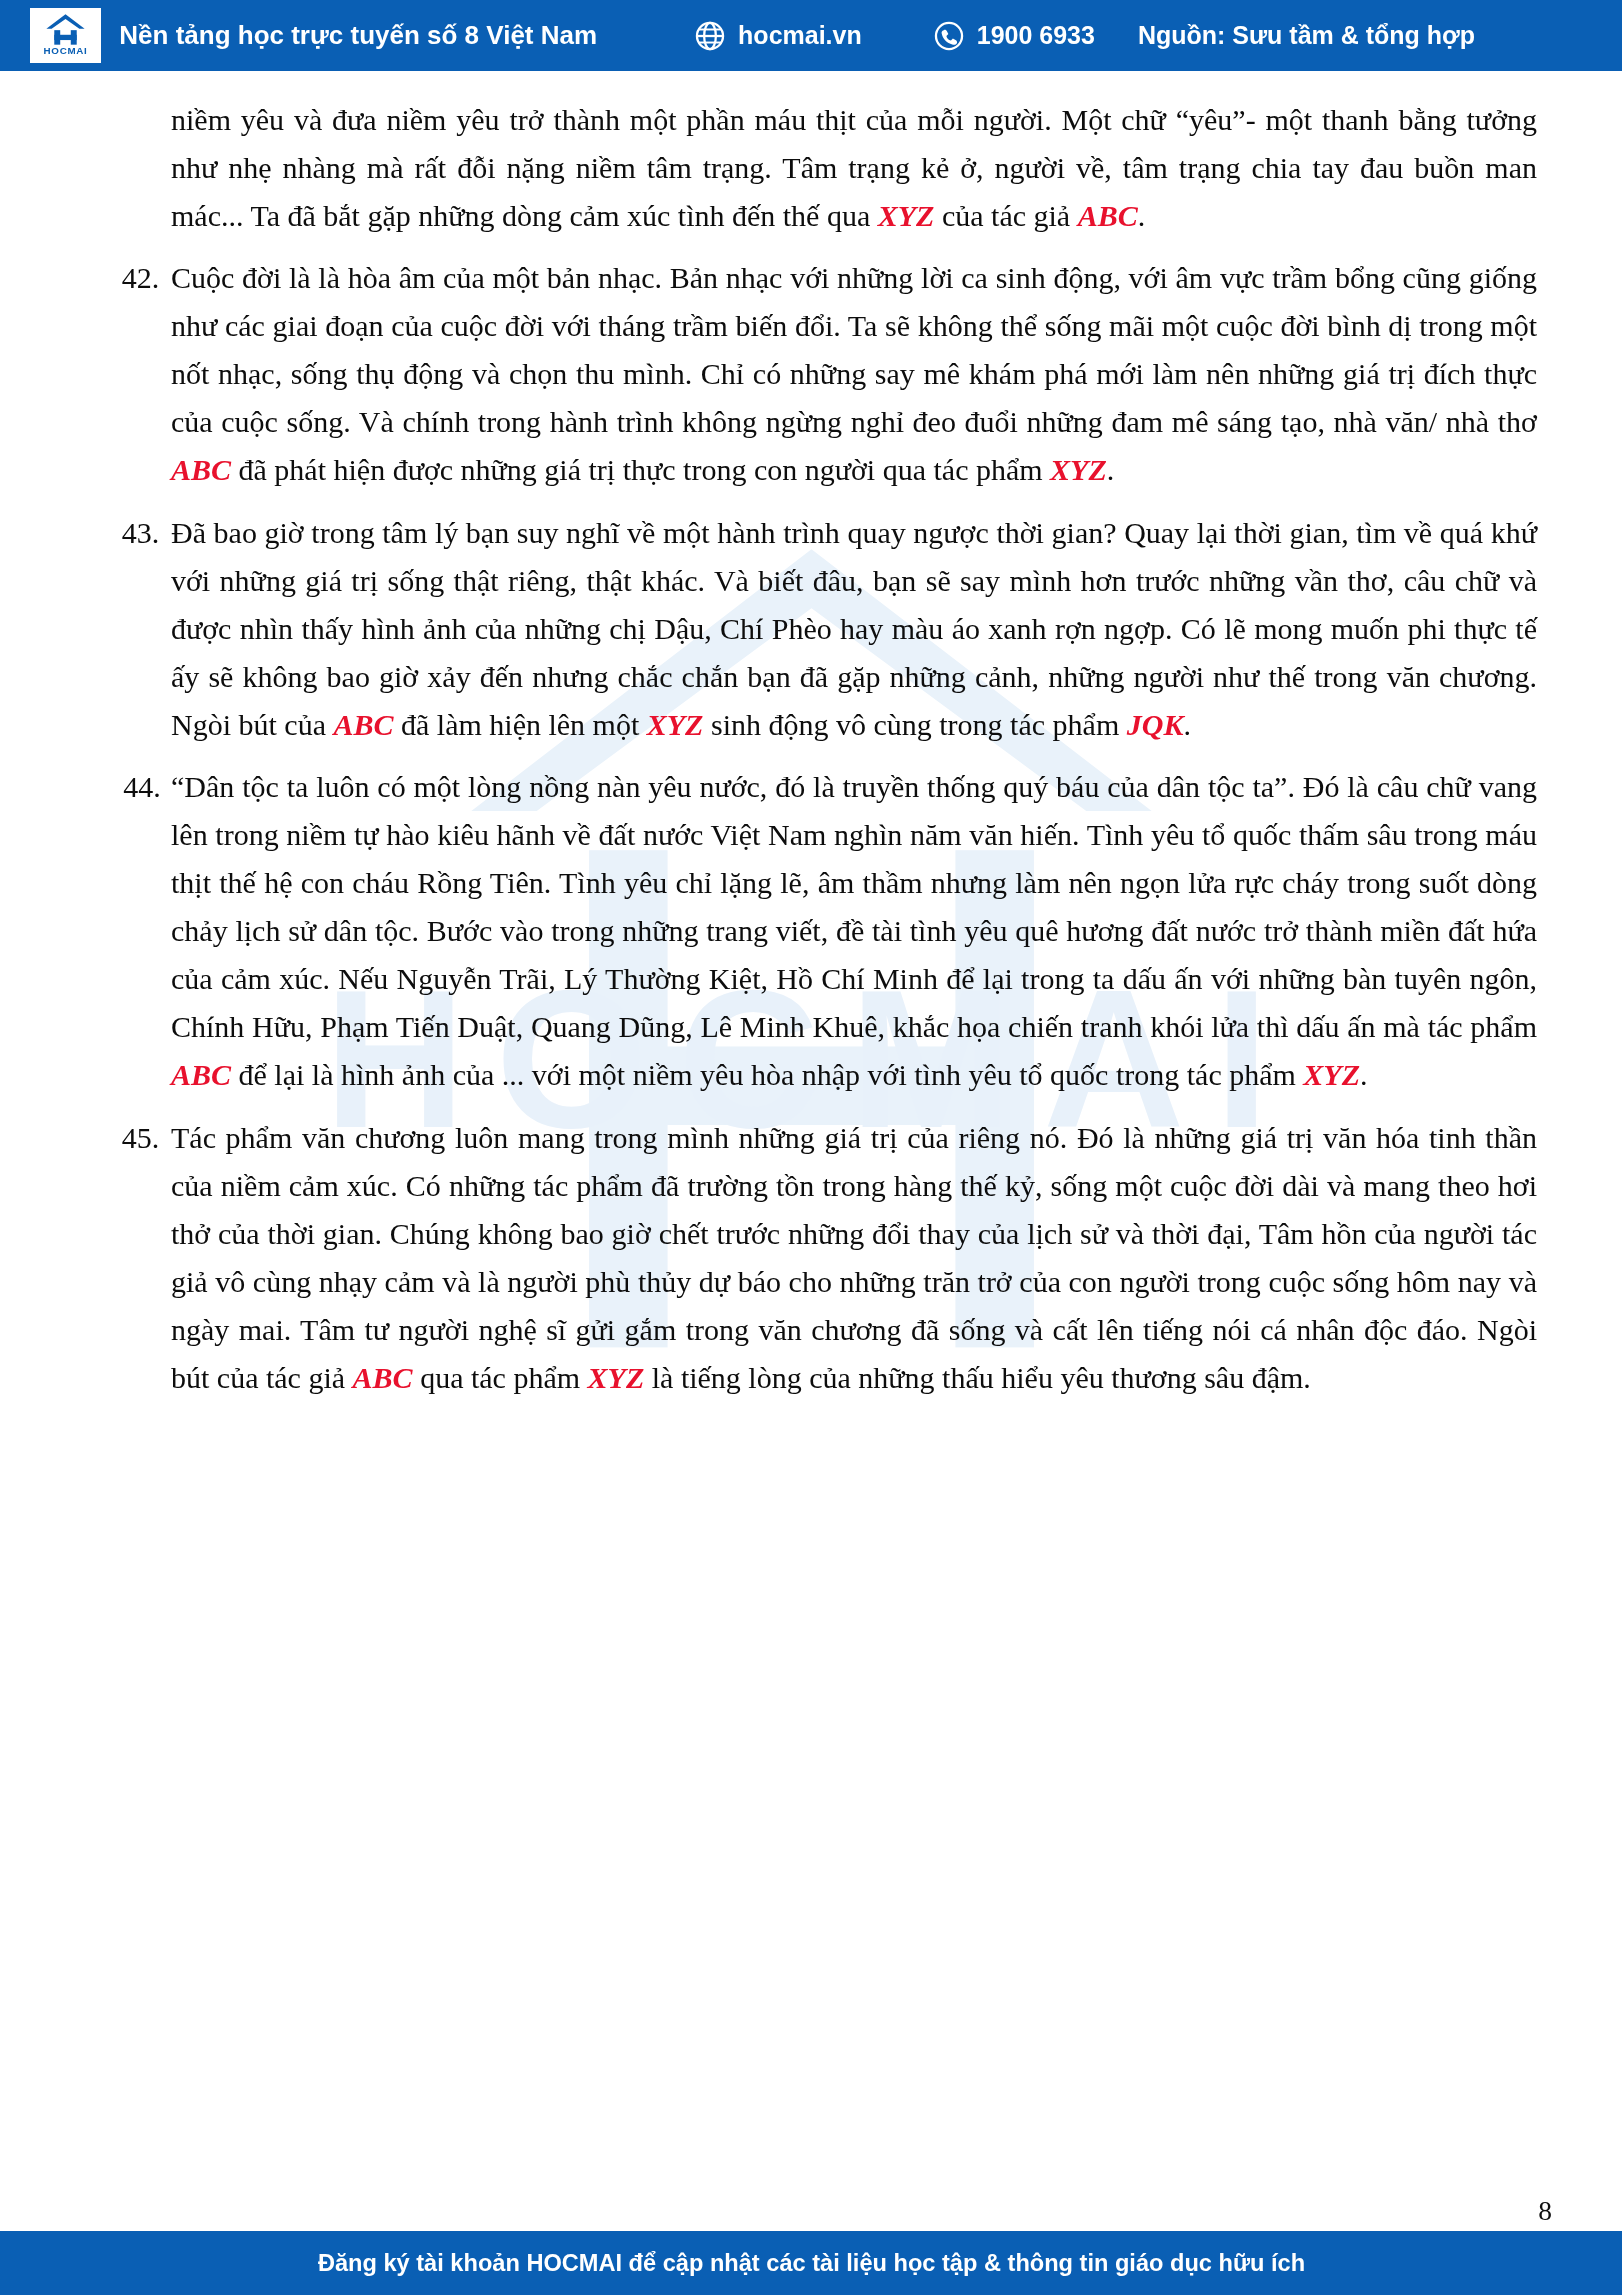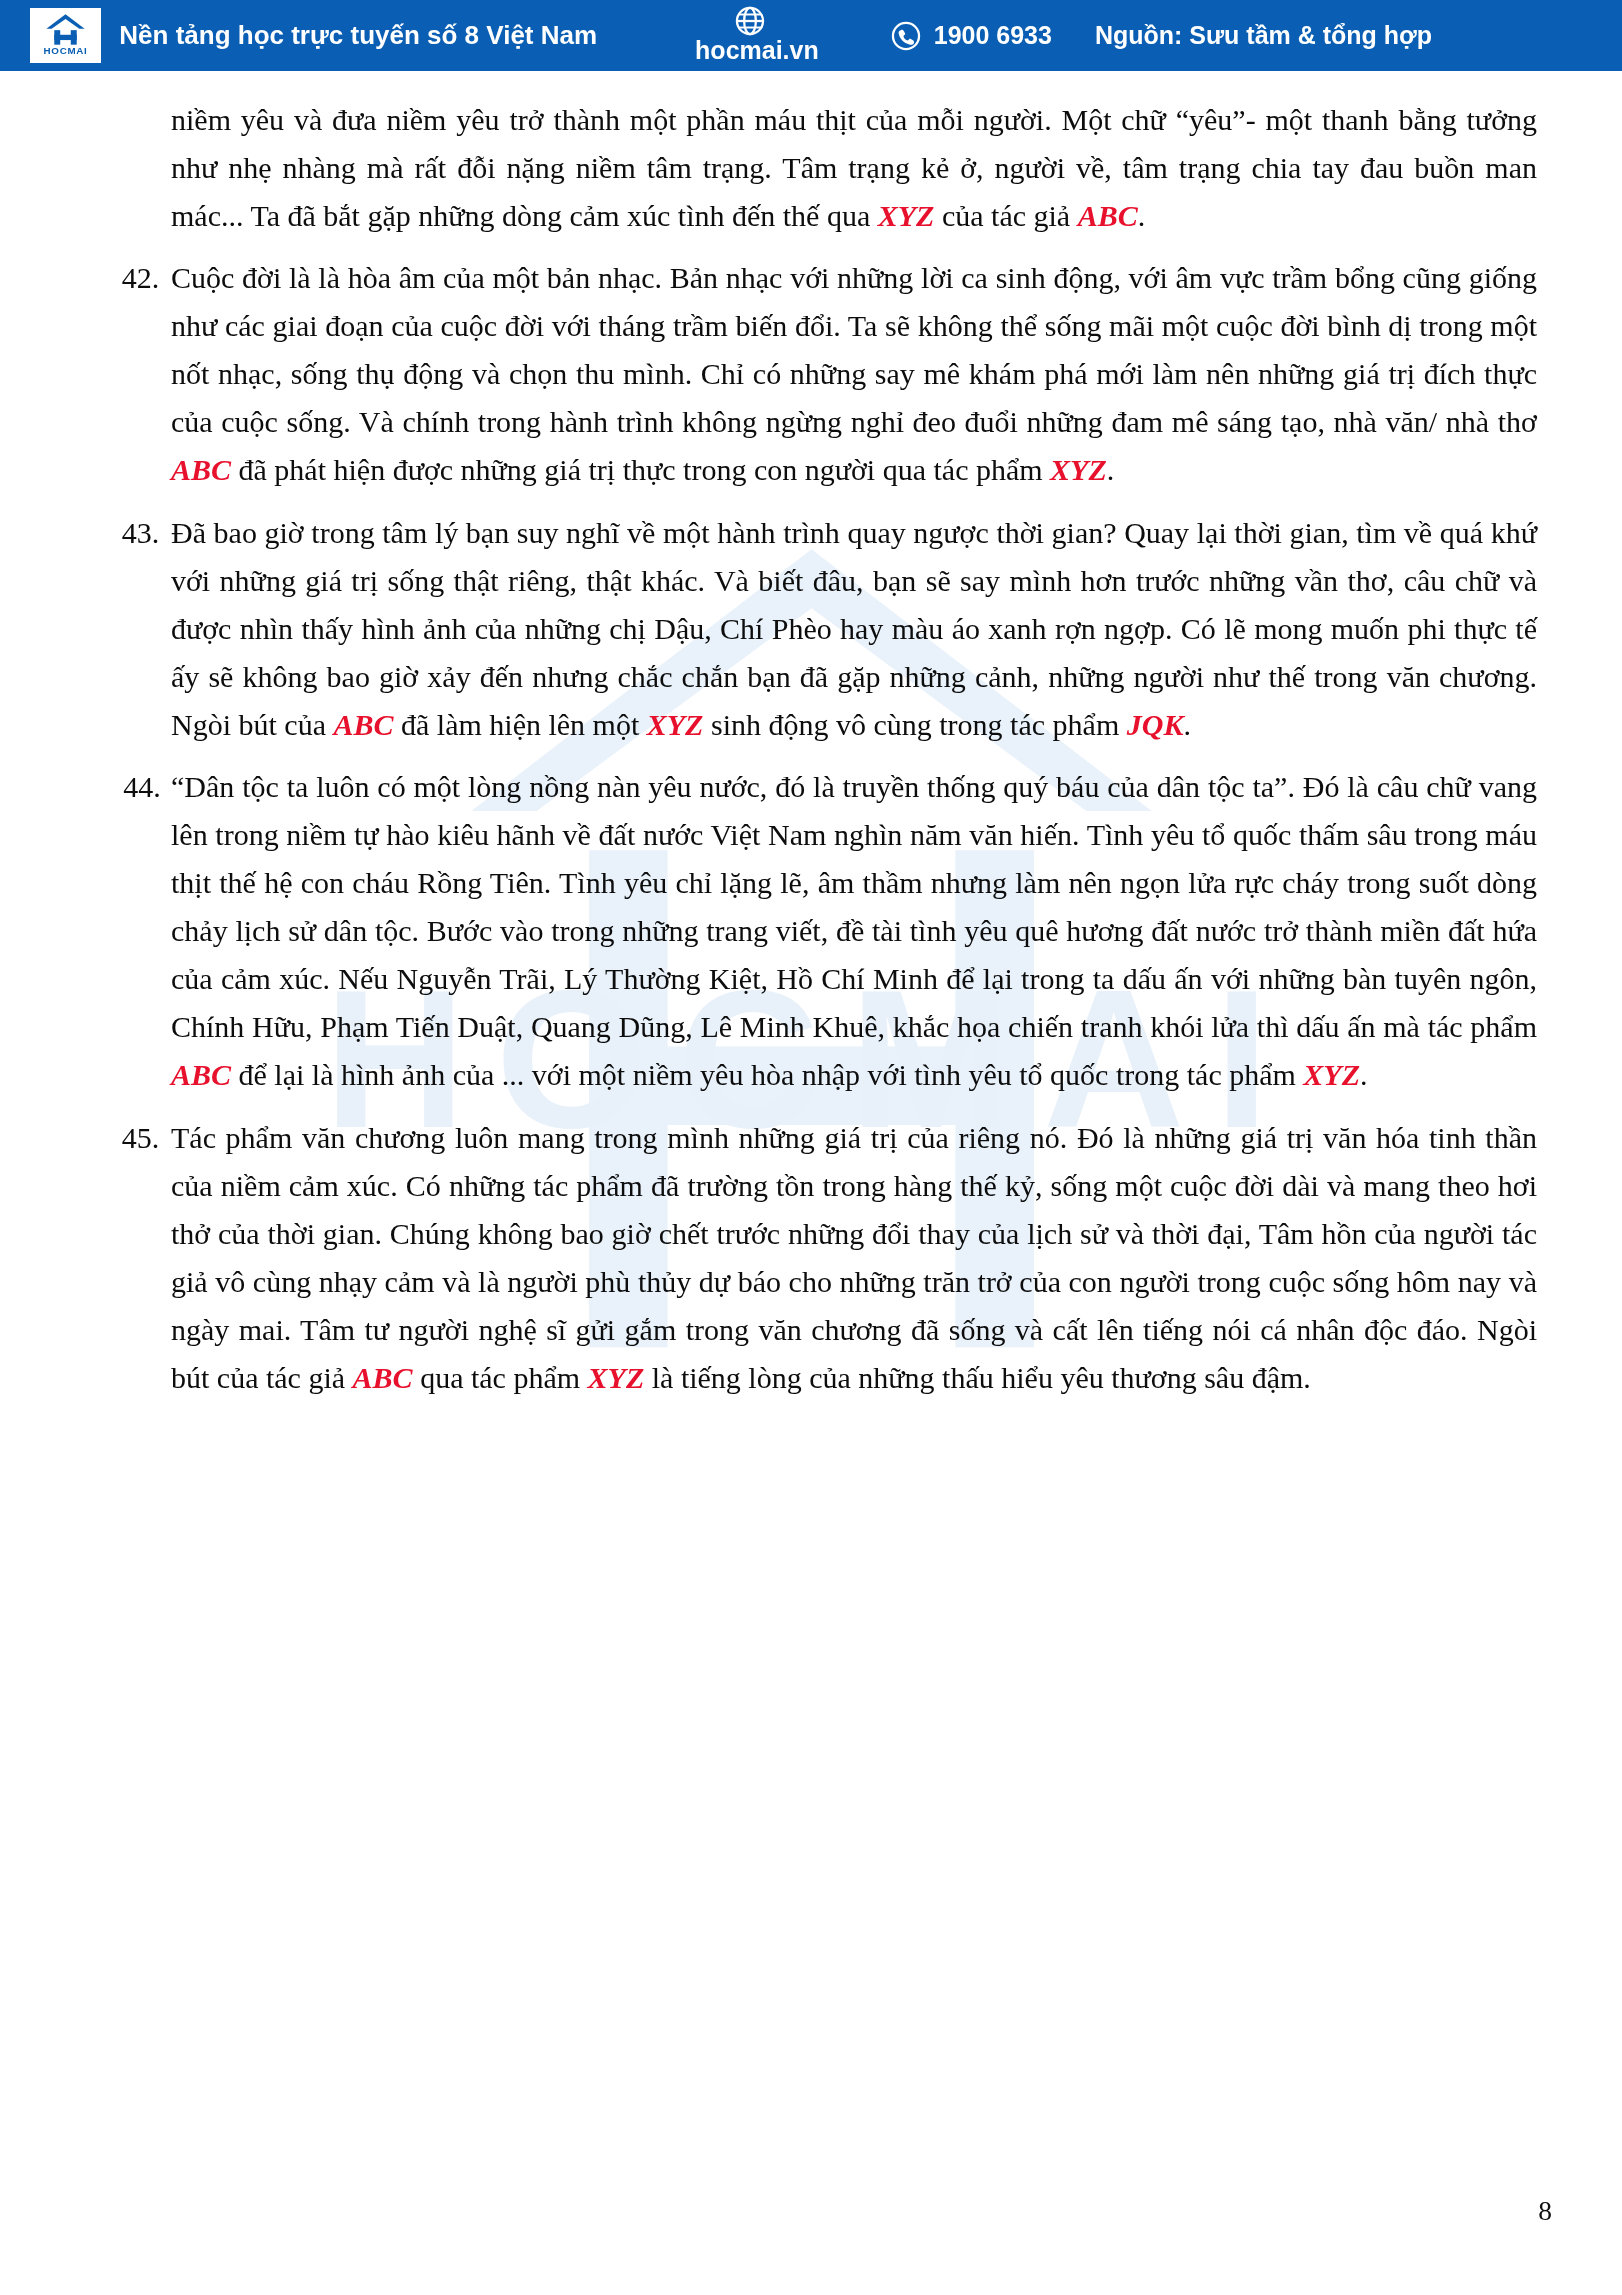--- a/index.html
+++ b/index.html
@@ -59,21 +59,21 @@
   .header-slogan {
     font-size: 26px;
     font-weight: bold;
     white-space: nowrap;
   }
   .header-item {
     display: flex;
     align-items: center;
     white-space: nowrap;
   }
-  .hdr-gap-1 { margin-left: 98px; flex-direction: column; }
+  .hdr-gap-1 { margin-left: 98px; }
   .hdr-gap-2 { margin-left: 72px; text-align: center; }
   .hdr-gap-3 { margin-left: 43px; text-align: right; }
   .hdr-icon { margin-right: 13px; display: inline-flex; align-items: center; }
   .hdr-label {
     font-size: 25px;
     font-weight: bold;
   }
 
   
   .watermark {
@@ -236,15 +236,18 @@
     </p>
 
     <p class="para numbered">
       <span class="num">45.</span><span>Tác phẩm văn chương luôn mang trong mình những giá trị của riêng nó. Đó là những giá trị văn hóa tinh thần của niềm cảm xúc. Có những tác phẩm đã trường tồn trong hàng thế kỷ, sống một cuộc đời dài và mang theo hơi thở của thời gian. Chúng không bao giờ chết trước những đổi thay của lịch sử và thời đại, Tâm hồn  của người tác giả vô cùng nhạy cảm và là người phù thủy dự báo cho những trăn trở của con người trong cuộc sống hôm nay và ngày mai. Tâm tư người nghệ sĩ gửi gắm trong văn chương đã sống và cất lên tiếng nói cá nhân độc đáo. Ngòi bút của tác giả </span><em class="acc">ABC</em><span> qua tác phẩm </span><em class="acc">XYZ</em><span> là tiếng lòng của những thấu hiểu yêu thương sâu đậm.</span>
     </p>
 
   </div>
 
   <div class="pagenum">8</div>
 
+  <div class="footer">
+    <span>Đăng ký tài khoản HOCMAI để cập nhật các tài liệu học tập &amp; thông tin giáo dục hữu ích</span>
+  </div>
 
 </div>
 
 
 </body></html>

